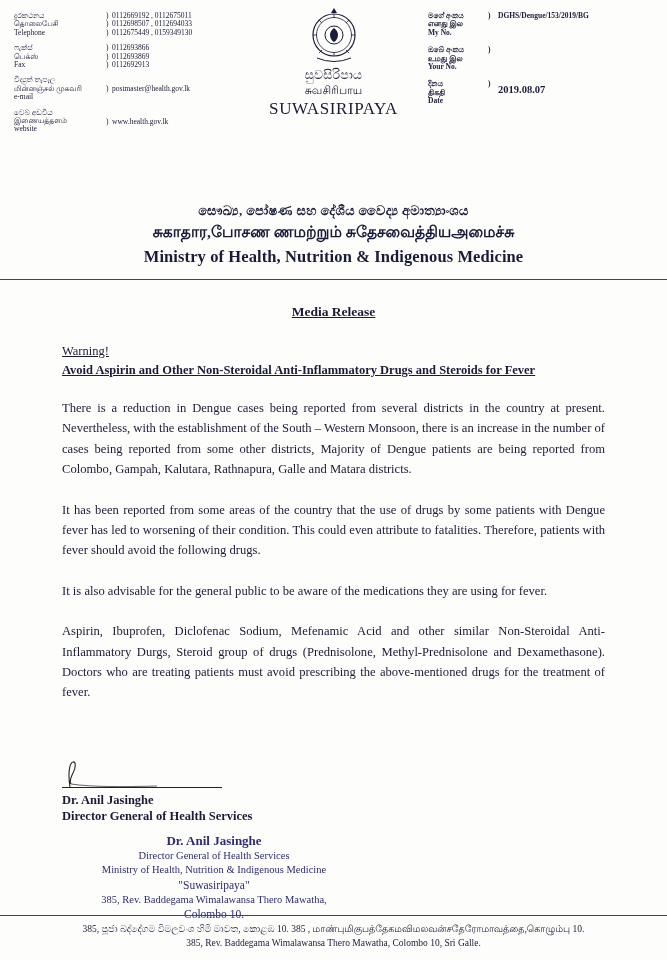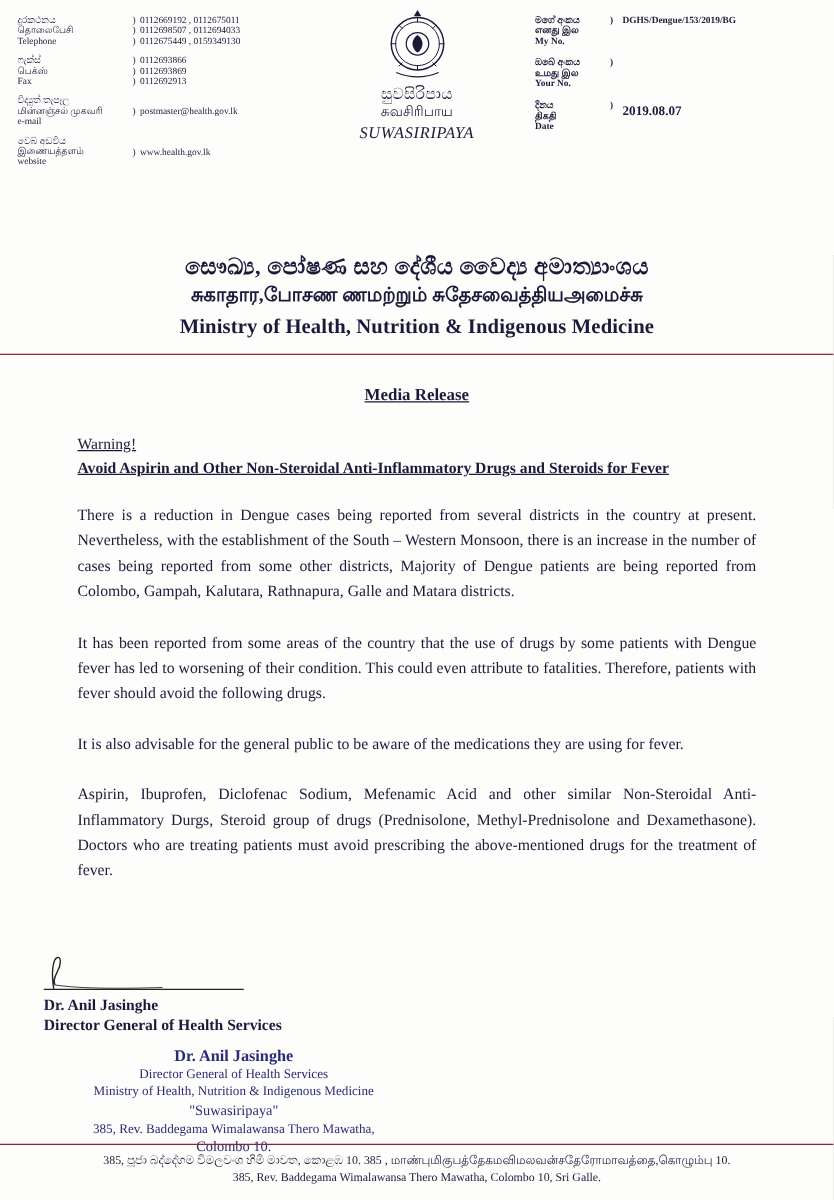--- a/index.html
+++ b/index.html
@@ -94,32 +94,31 @@
   .crest-name-si {
     font-size: 12.5px;
     margin-top: 4px;
     letter-spacing: 0.2px;
   }
   .crest-name-ta {
     font-size: 11px;
     margin-top: 1px;
   }
   .crest-name-en {
-    font-size: 13px;
+    font-size: 17px;
     margin-top: 1px;
     letter-spacing: 0.6px;
-    font-style: italic;
   }
 
   .ministry {
     text-align: center;
     margin-top: 18px;
   }
   .ministry .si {
-    font-size: 18px;
+    font-size: 13px;
     font-weight: bold;
     letter-spacing: 0.4px;
   }
   .ministry .ta {
     font-size: 15.5px;
     font-weight: bold;
     margin-top: 4px;
   }
   .ministry .en {
     font-size: 16.5px;
@@ -164,21 +163,21 @@
   .para {
     font-size: 12.6px;
     line-height: 1.62;
     text-align: justify;
     margin-top: 20px;
   }
 
   
   .sig-wrap {
     margin-top: 60px;
-    padding-left: 35px;
+    padding-left: 62px;
   }
   .sig-mark {
     position: relative;
     height: 26px;
     width: 170px;
   }
   .sig-mark svg { position:absolute; left:0; top:-6px; }
   .sig-line {
     width: 160px;
     border-bottom: 1px solid #222;

